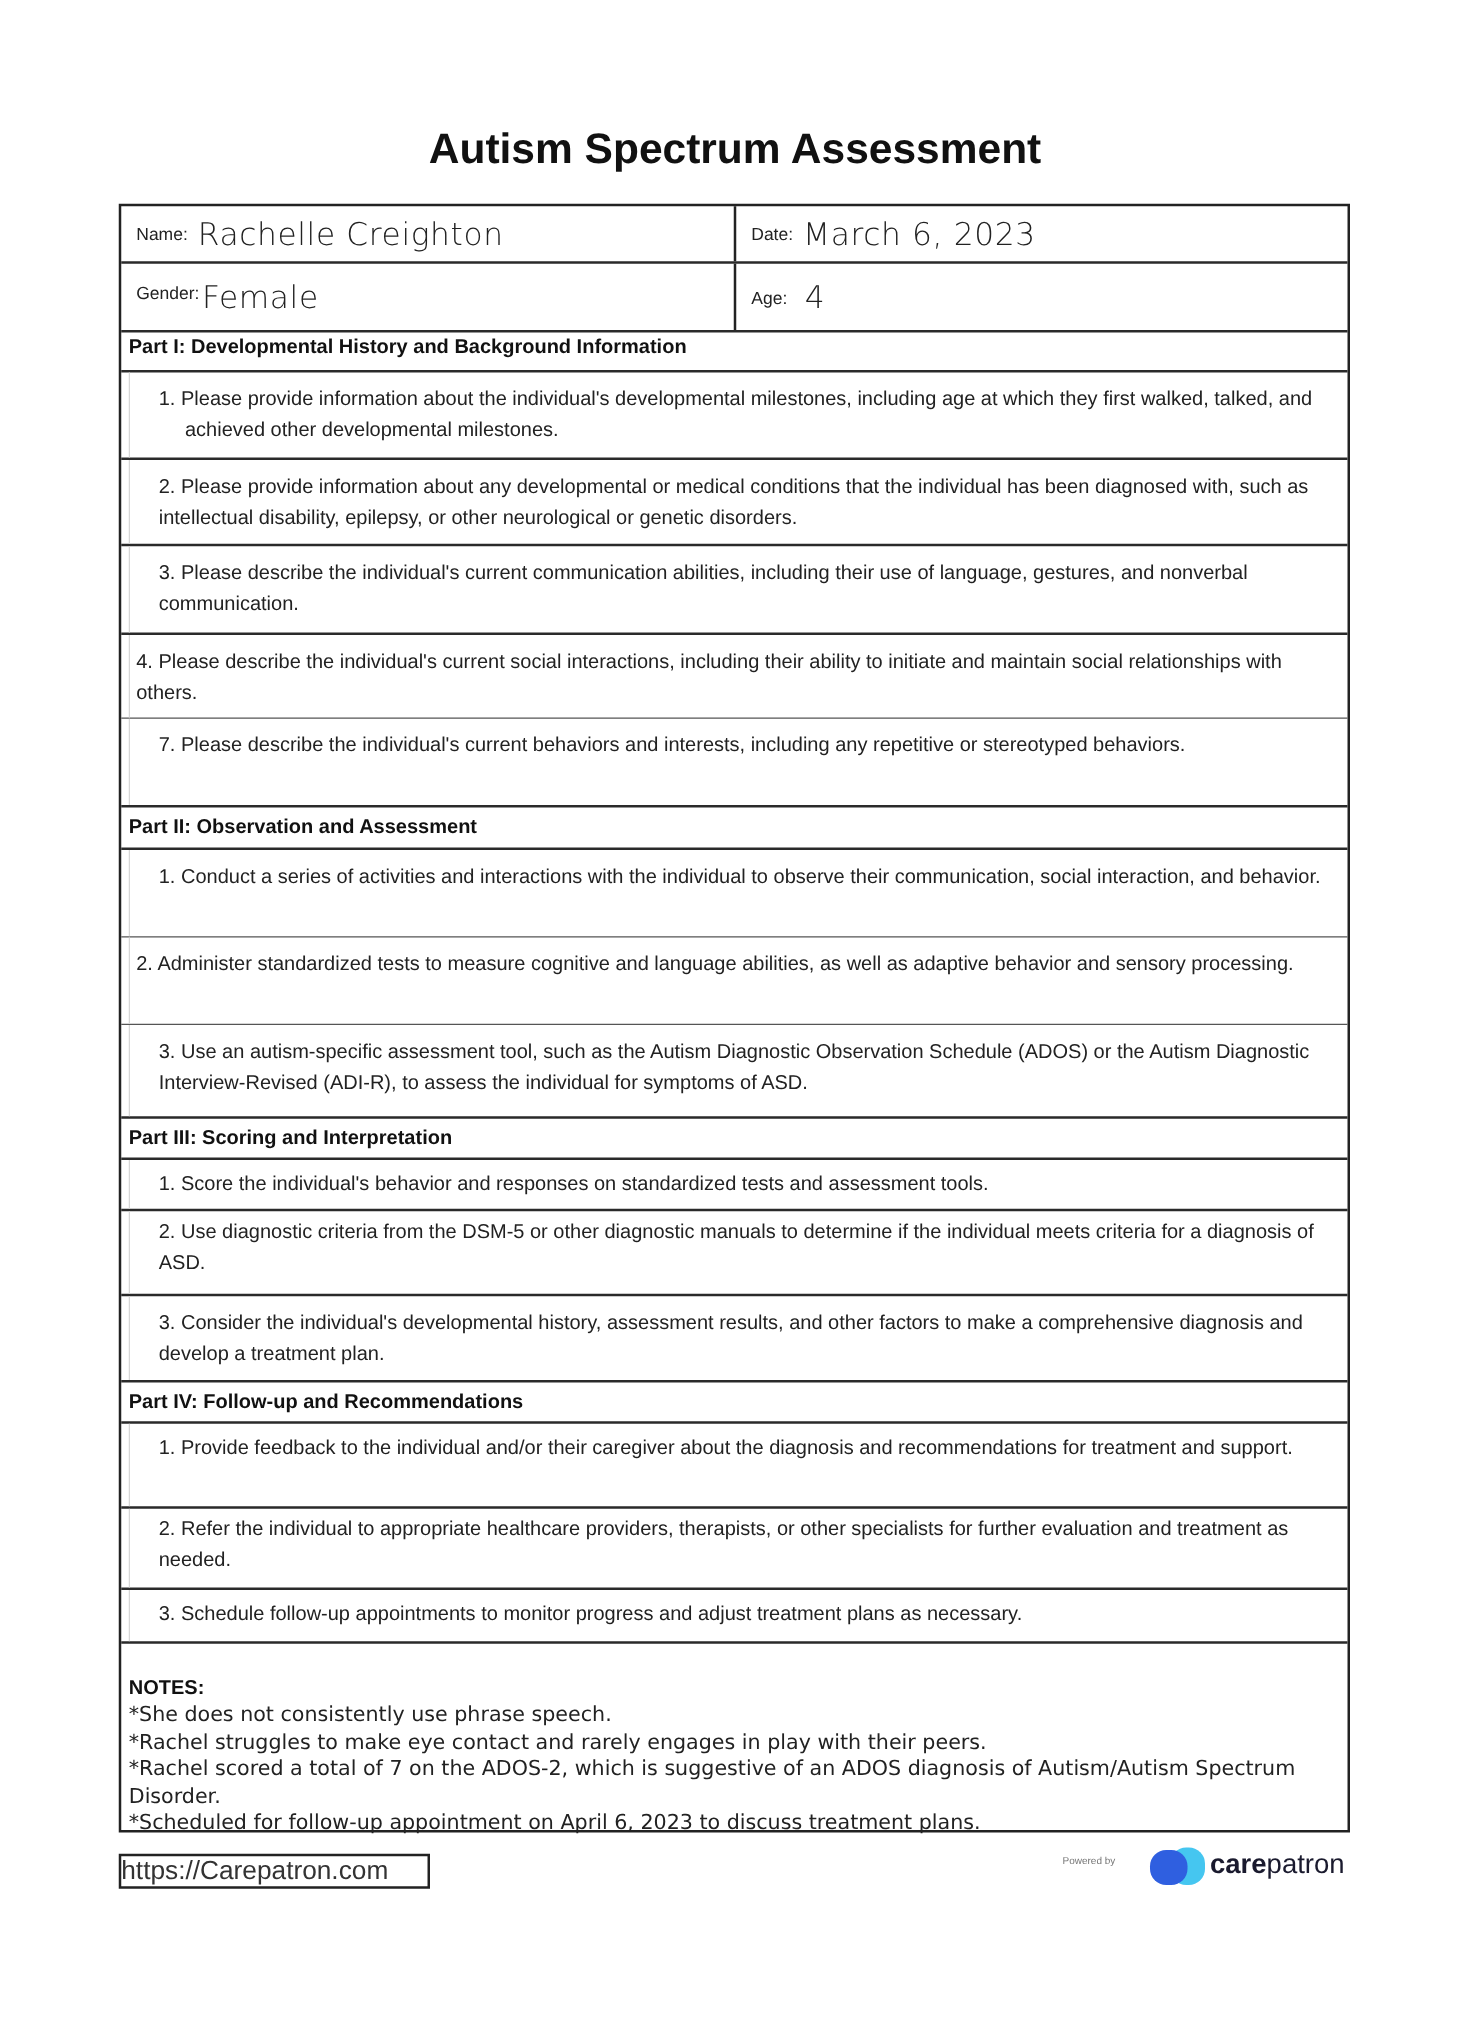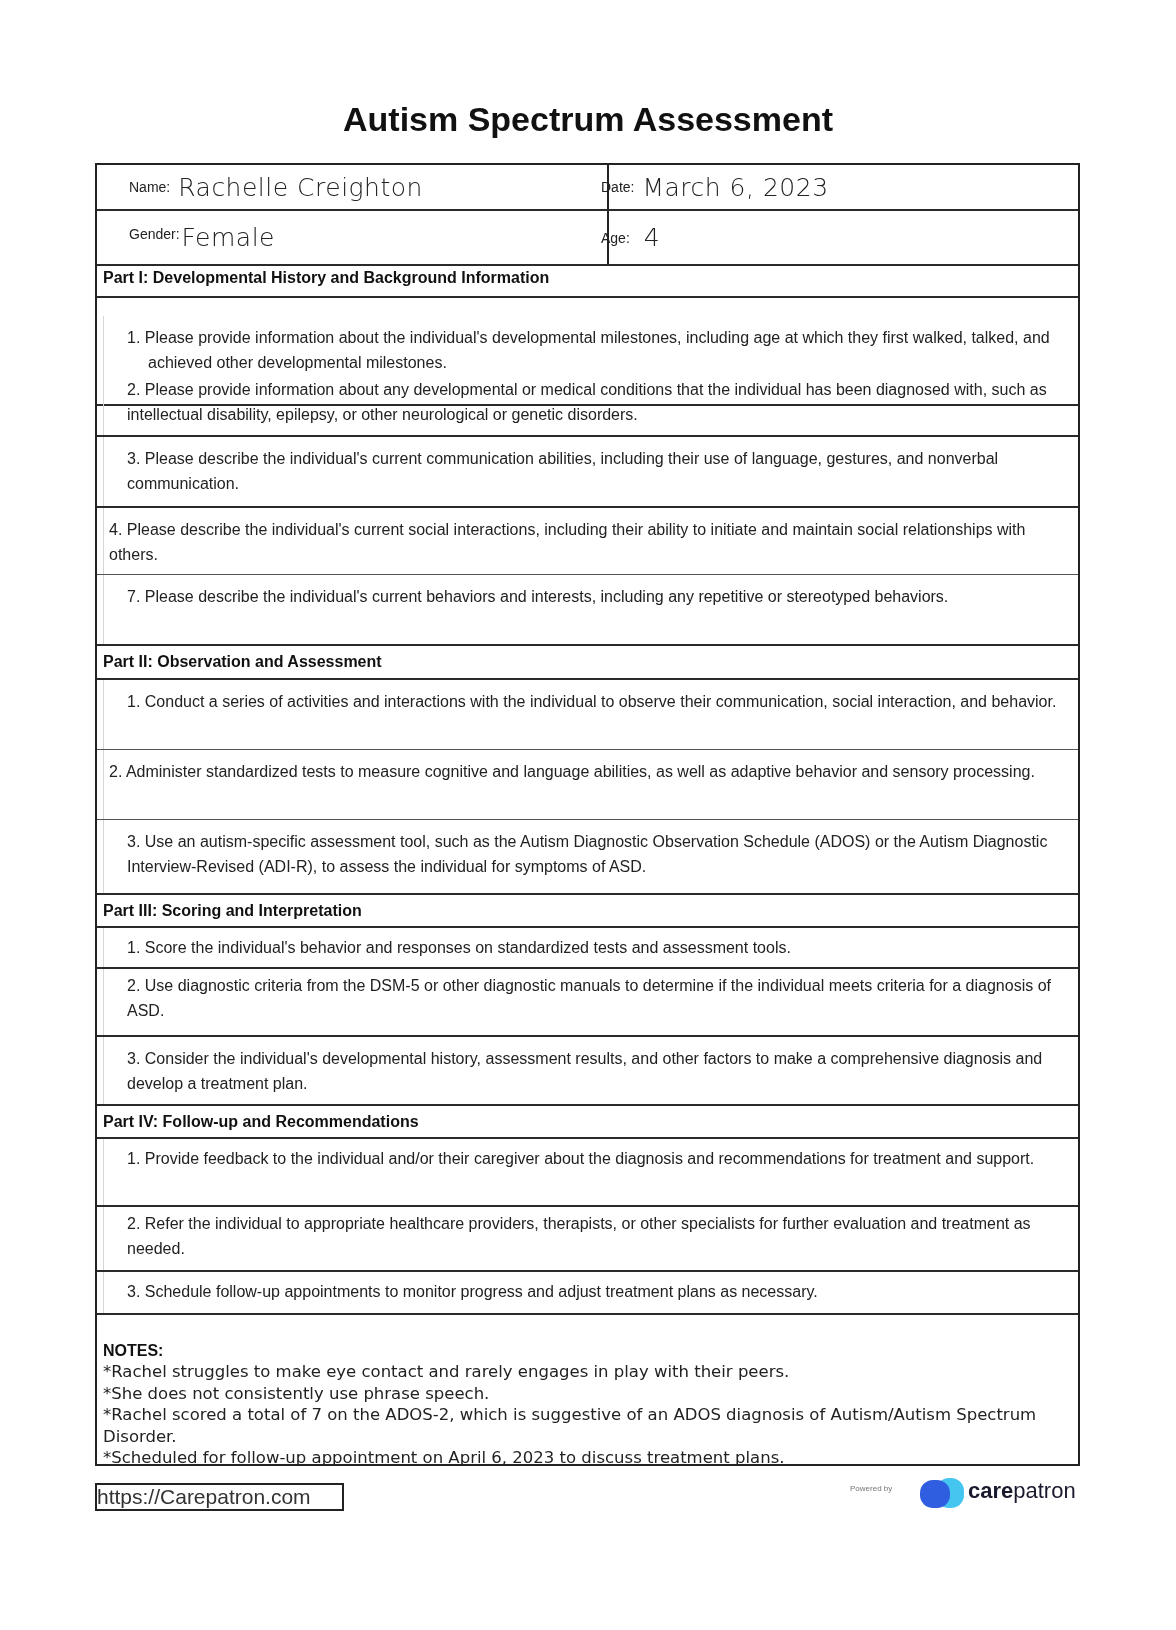--- a/index.html
+++ b/index.html
@@ -7,21 +7,21 @@
   .title {
     position: absolute; left: 0; width: 1176px; top: 100px; text-align: center;
     font-family: "Liberation Sans", sans-serif; font-weight: bold; font-size: 34px; color: #111;
   }
   .sheet {
     position: absolute; left: 95px; top: 163px; width: 985px; height: 1303px;
     border: 2px solid #222; box-sizing: border-box;
   }
   .row { position: absolute; left: 0; right: 0; box-sizing: border-box; border-bottom: 2px solid #2a2a2a; }
   .hdr-cell { position: absolute; top: 0; bottom: 0; box-sizing: border-box; display: flex; align-items: center; }
-  .hdr-cell.left { left: 0; width: 492px; border-right: 2px solid #222; padding-left: 12px; margin-left: 20px; }
+  .hdr-cell.left { left: 0; width: 492px; border-right: 2px solid #222; padding-left: 12px; }
   .hdr-cell.right { left: 492px; right: 0; padding-left: 12px; }
   .lbl { font-family: "Liberation Sans", sans-serif; font-size: 14px; color: #222; margin-right: 8px; }
   .val { font-family: "DejaVu Sans", sans-serif; font-size: 25px; color: #222; letter-spacing: 0.5px; font-weight: 300; }
   .part {
     font-family: "Liberation Sans", sans-serif; font-weight: bold; font-size: 16px; color: #111;
     padding-left: 6px; display: flex; align-items: center;
   }
   .item {
     font-family: "Liberation Sans", sans-serif; font-size: 16px; color: #222; line-height: 25px;
     padding: 9px 14px 0 30px;
@@ -70,21 +70,21 @@
       <span class="lbl" style="margin-right:2px;position:relative;top:-4px;">Gender:</span>
       <span class="val">Female</span>
     </div>
     <div class="hdr-cell right">
       <span class="lbl" style="margin-right:14px;">Age:</span>
       <span class="val">4</span>
     </div>
   </div>
 
   <div class="row part" style="top:95px;height:38px;">Part I: Developmental History and Background Information</div>
-  <div class="row item hang inner-line" style="top:151px;height:90px;">1. Please provide information about the individual's developmental milestones, including age at which they first walked, talked, and achieved other developmental milestones.</div>
+  <div class="row item hang inner-line" style="top:133px;height:70px;">1. Please provide information about the individual's developmental milestones, including age at which they first walked, talked, and achieved other developmental milestones.</div>
   <div class="row item inner-line" style="top:203px;height:69px;">2. Please provide information about any developmental or medical conditions that the individual has been diagnosed with, such as intellectual disability, epilepsy, or other neurological or genetic disorders.</div>
   <div class="row item inner-line" style="top:272px;height:71px;">3. Please describe the individual's current communication abilities, including their use of language, gestures, and nonverbal communication.</div>
   <div class="row item inner-line thin" style="top:343px;height:67px;">4. Please describe the individual's current social interactions, including their ability to initiate and maintain social relationships with others.</div>
   <div class="row item inner-line" style="top:410px;height:71px;">7. Please describe the individual's current behaviors and interests, including any repetitive or stereotyped behaviors.</div>
 
   <div class="row part" style="top:481px;height:34px;">Part II: Observation and Assessment</div>
   <div class="row item hang inner-line thin" style="top:515px;height:70px;">1. Conduct a series of activities and interactions with the individual to observe their communication, social interaction, and behavior.</div>
   <div class="row item inner-line thin" style="top:585px;height:70px;">2. Administer standardized tests to measure cognitive and language abilities, as well as adaptive behavior and sensory processing.</div>
   <div class="row item inner-line" style="top:655px;height:75px;">3. Use an autism-specific assessment tool, such as the Autism Diagnostic Observation Schedule (ADOS) or the Autism Diagnostic Interview-Revised (ADI-R), to assess the individual for symptoms of ASD.</div>
 
@@ -93,22 +93,22 @@
   <div class="row item inner-line" style="top:804px;height:68px;padding-top:4px;">2. Use diagnostic criteria from the DSM-5 or other diagnostic manuals to determine if the individual meets criteria for a diagnosis of ASD.</div>
   <div class="row item inner-line" style="top:872px;height:69px;">3. Consider the individual's developmental history, assessment results, and other factors to make a comprehensive diagnosis and develop a treatment plan.</div>
 
   <div class="row part" style="top:941px;height:33px;">Part IV: Follow-up and Recommendations</div>
   <div class="row item hang inner-line" style="top:974px;height:68px;padding-top:7px;">1. Provide feedback to the individual and/or their caregiver about the diagnosis and recommendations for treatment and support.</div>
   <div class="row item inner-line" style="top:1042px;height:65px;padding-top:4px;">2. Refer the individual to appropriate healthcare providers, therapists, or other specialists for further evaluation and treatment as needed.</div>
   <div class="row item inner-line" style="top:1107px;height:43px;padding-top:7px;">3. Schedule follow-up appointments to monitor progress and adjust treatment plans as necessary.</div>
 
   <div class="notes" style="top:1150px;">
     <div class="notes-title">NOTES:</div>
+    <div class="note-line">*She does not consistently use phrase speech.</div>
     <div class="note-line">*Rachel struggles to make eye contact and rarely engages in play with their peers.</div>
-    <div class="note-line">*She does not consistently use phrase speech.</div>
     <div class="note-line">*Rachel scored a total of 7 on the ADOS-2, which is suggestive of an ADOS diagnosis of Autism/Autism Spectrum Disorder.</div>
     <div class="note-line">*Scheduled for follow-up appointment on April 6, 2023 to discuss treatment plans.</div>
   </div>
 </div>
 
 <div class="url">https://Carepatron.com</div>
 
 <div class="powered">Powered by</div>
 
 <svg class="logo" viewBox="0 0 48 34">

